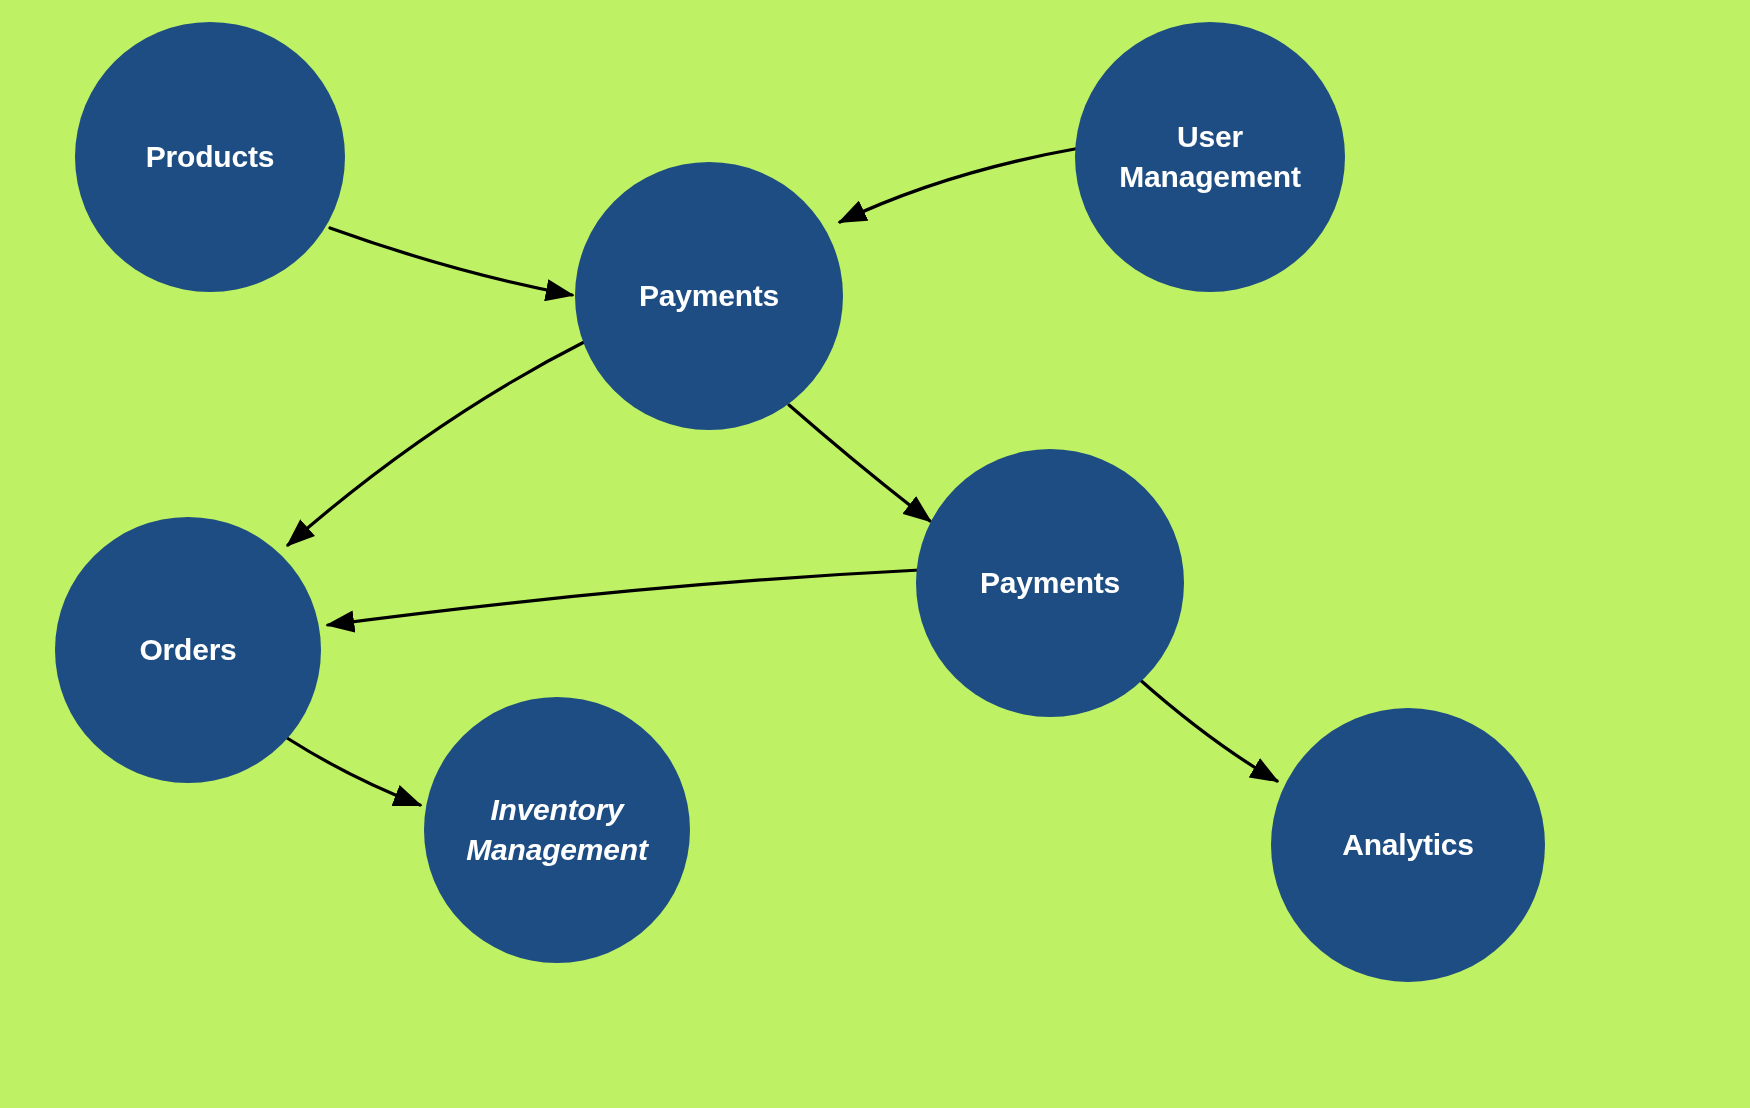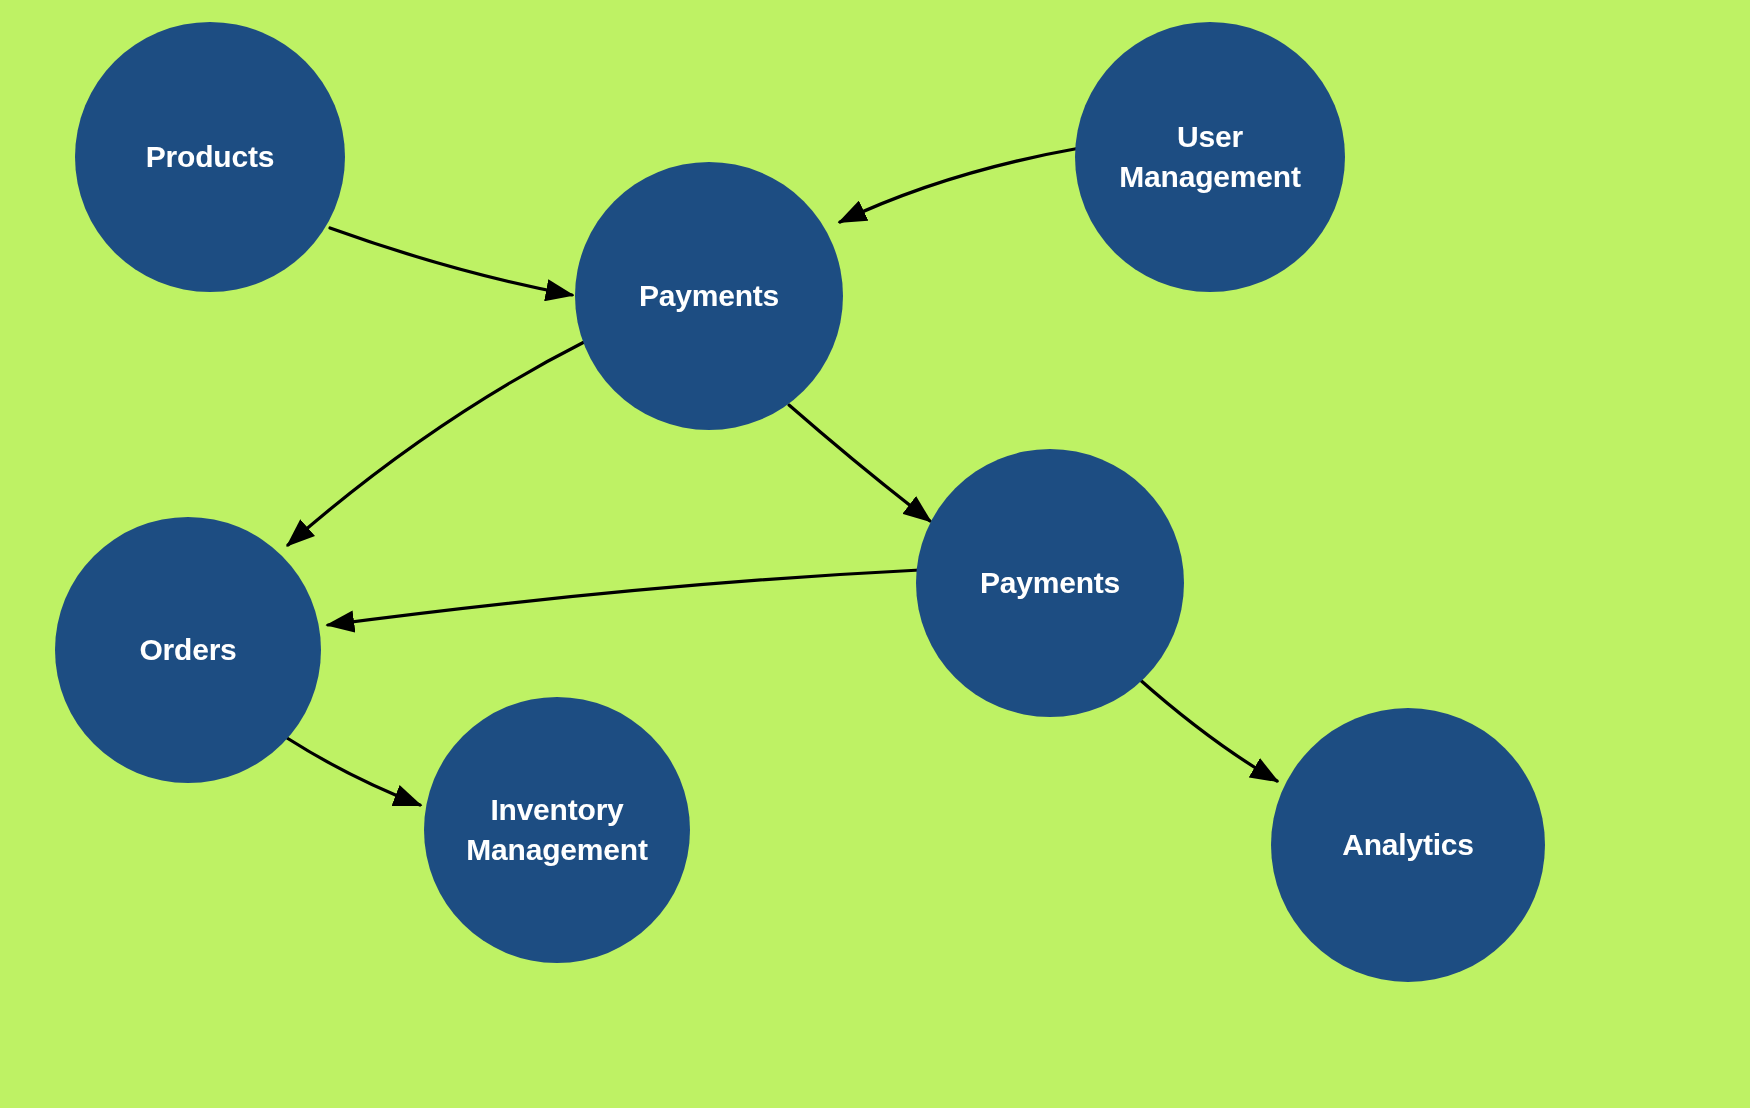--- a/index.html
+++ b/index.html
@@ -84,21 +84,21 @@
       </div>
       <div class="node" style="left: 575px; top: 162px; width: 268px; height: 268px; background: rgb(29, 77, 130);">
         <span class="node-label" style="color: rgb(255, 255, 255);">Payments</span>
       </div>
       <div class="node" style="left: 55px; top: 517px; width: 266px; height: 266px; background: rgb(29, 77, 130);">
         <span class="node-label" style="color: rgb(255, 255, 255);">Orders</span>
       </div>
       <div class="node" style="left: 916px; top: 449px; width: 268px; height: 268px; background: rgb(29, 77, 130);">
         <span class="node-label" style="color: rgb(255, 255, 255);">Payments</span>
       </div>
-      <div class="node" style="left: 424px; top: 697px; width: 266px; height: 266px; background: rgb(29, 77, 130);">
+      <div class="node" style="left: 424px; top: 697px; width: 266px; height: 266px; background: rgb(29, 77, 130); font-style: italic;">
         <span class="node-label" style="color: rgb(255, 255, 255);">Inventory
 Management</span>
       </div>
       <div class="node" style="left: 1271px; top: 708px; width: 274px; height: 274px; background: rgb(29, 77, 130);">
         <span class="node-label" style="color: rgb(255, 255, 255);">Analytics</span>
       </div>
     </div>
 
 </div>
 

